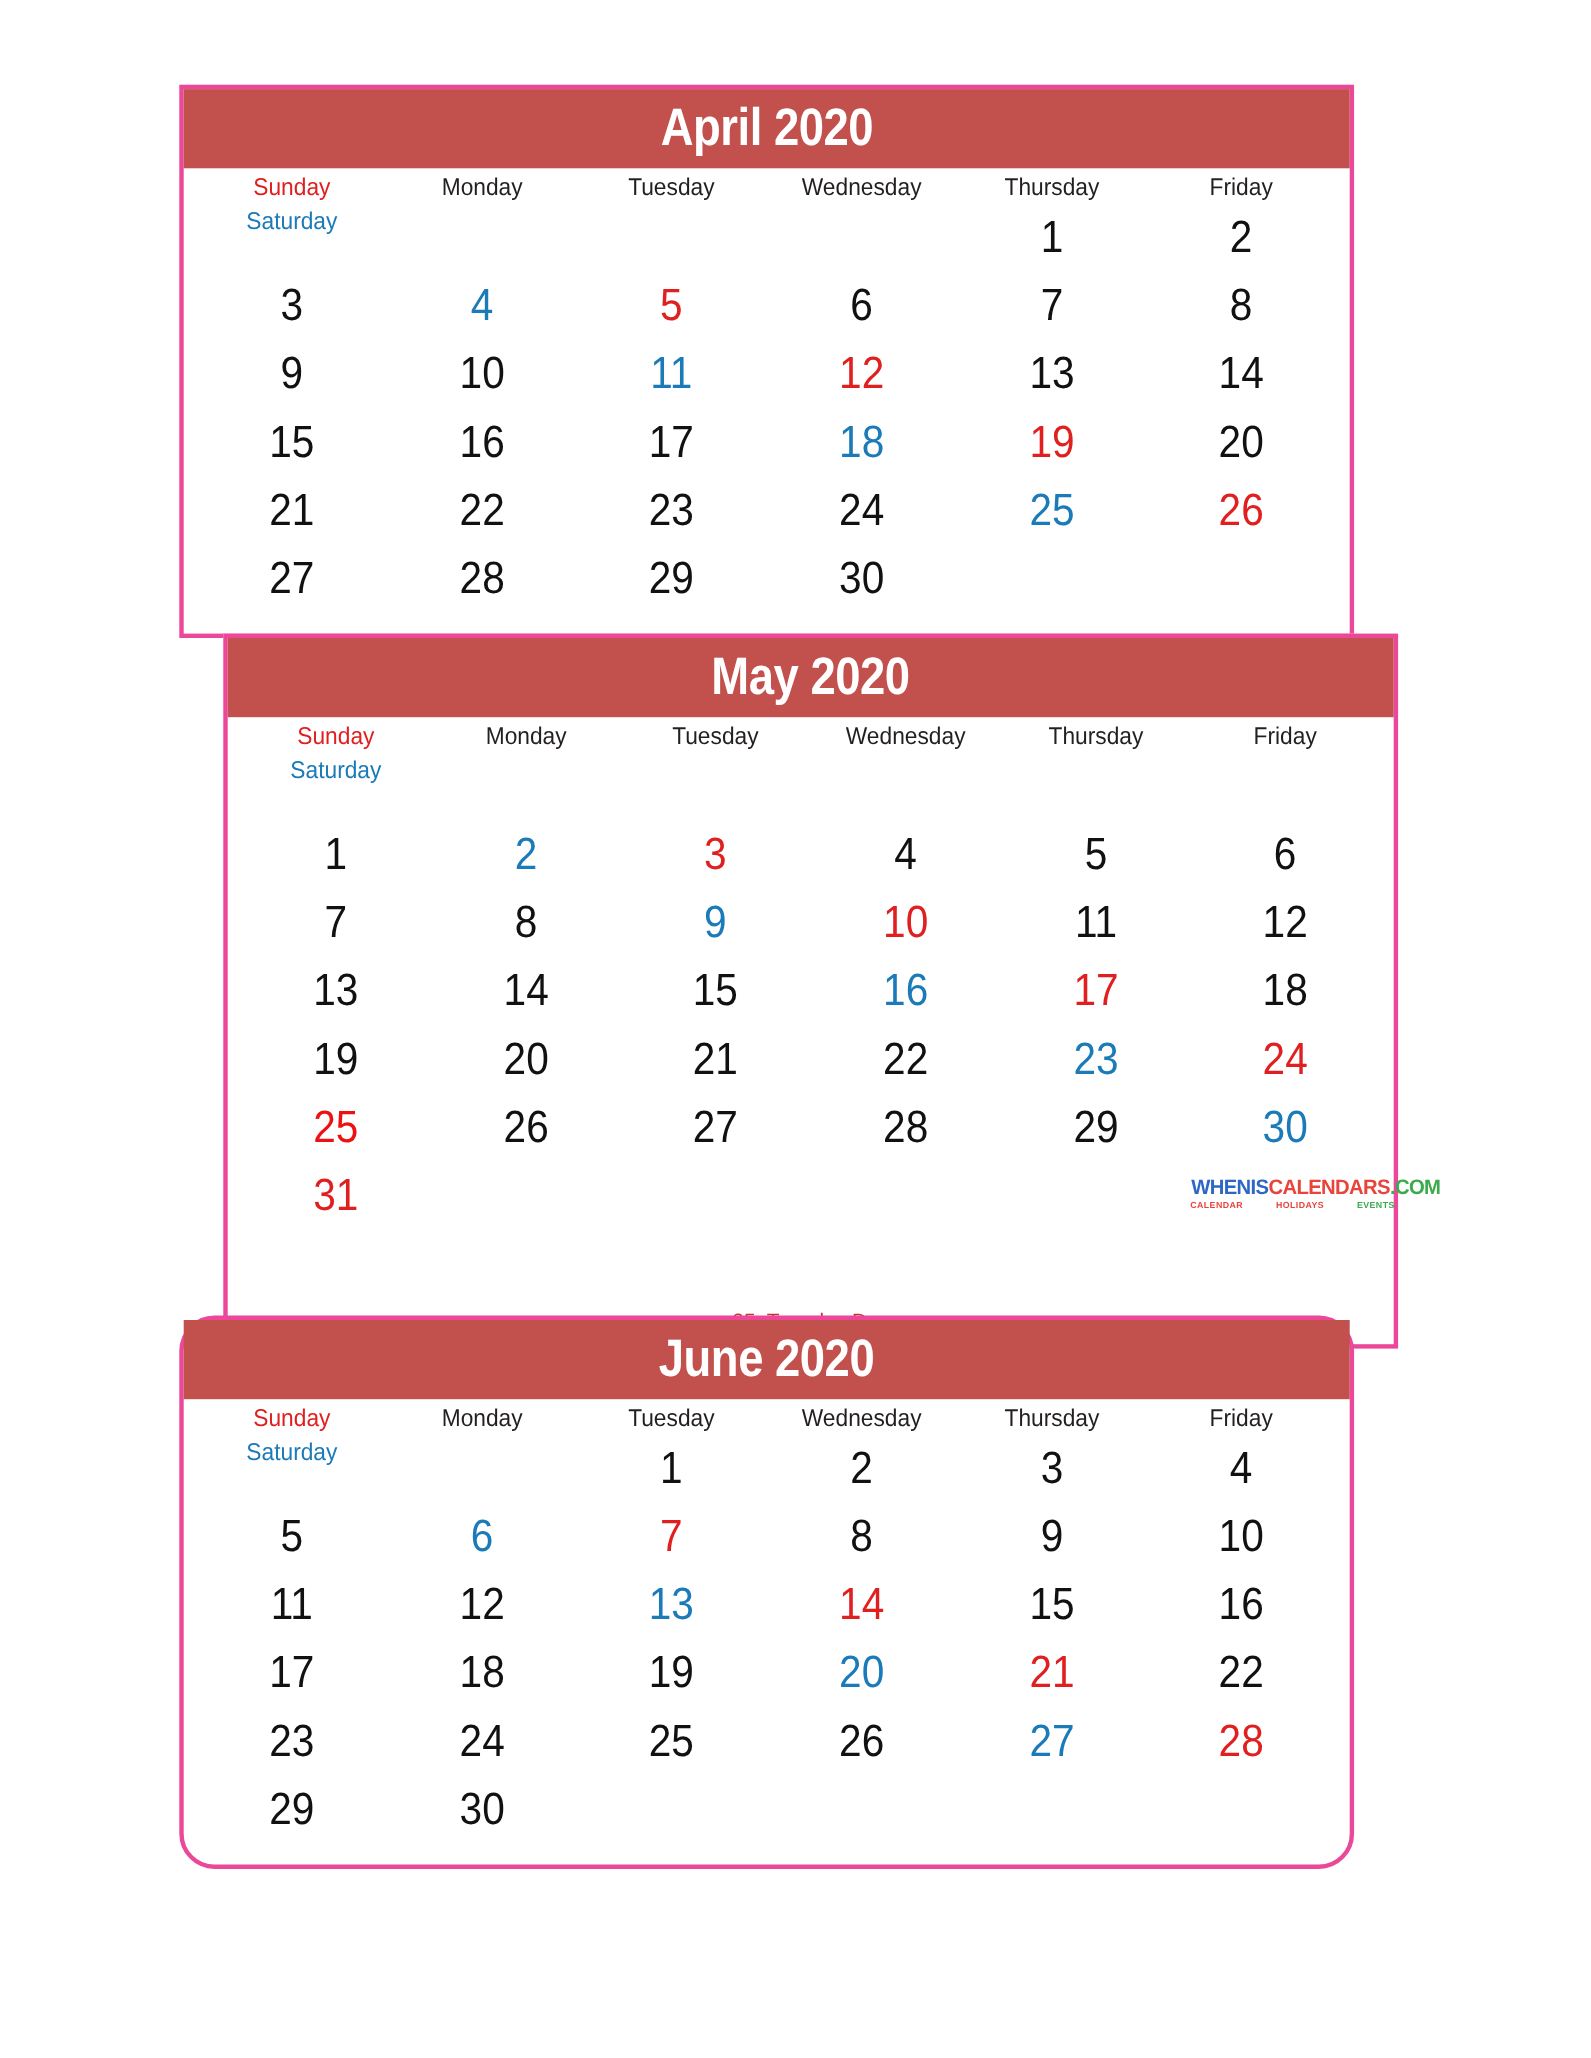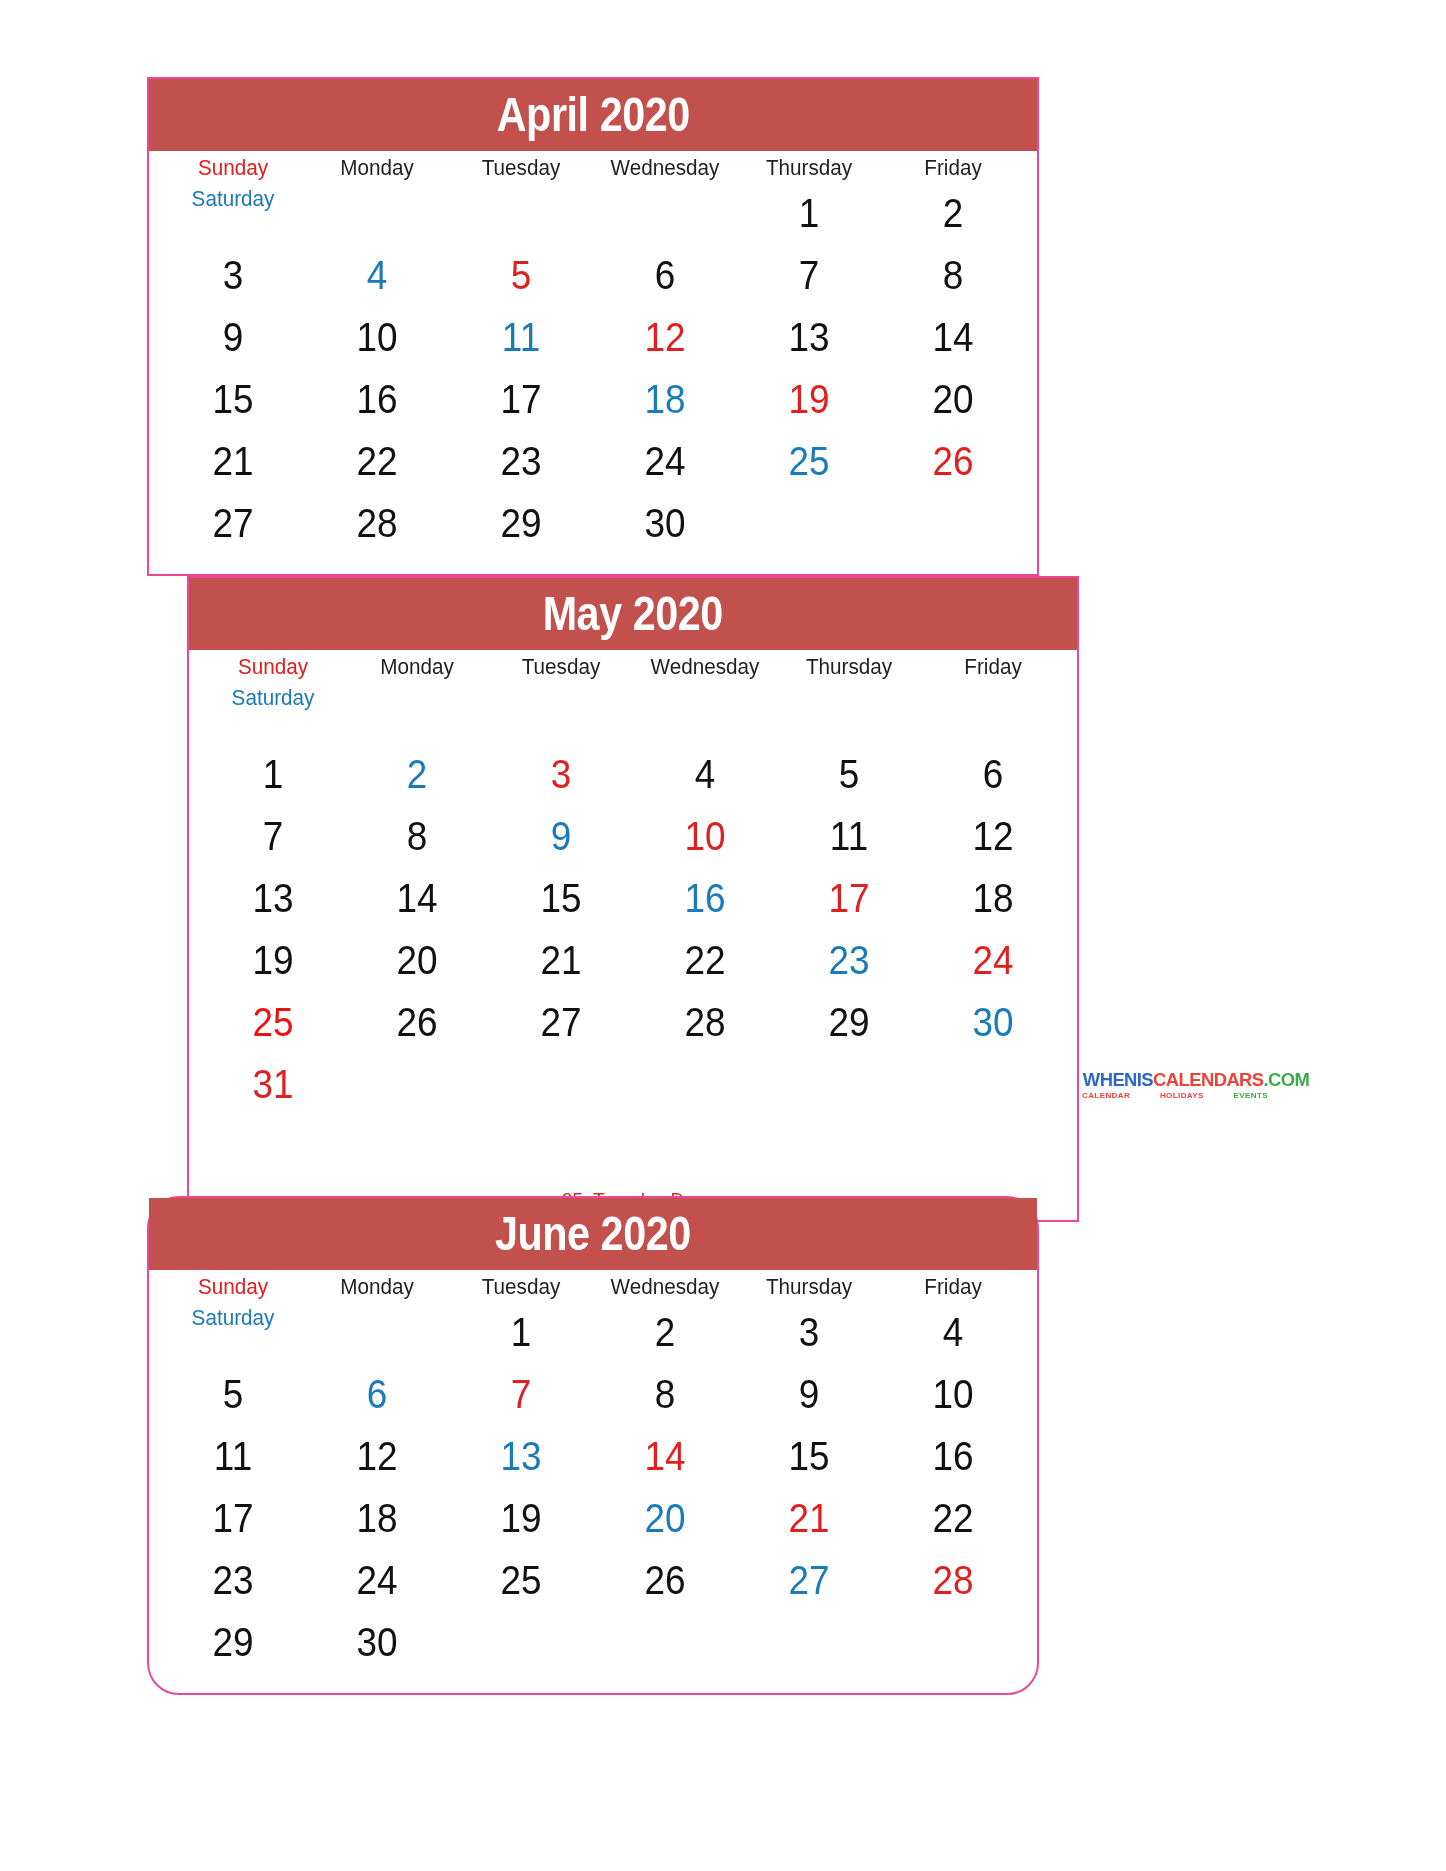--- a/index.html
+++ b/index.html
@@ -13,23 +13,23 @@
     position: relative;
     width: 1446px;
     height: 1871px;
     background: #ffffff;
     overflow: hidden;
   }
 
   
   .cal {
     position: absolute;
-    left: 147px;
-    width: 892px;
-    border: 2px solid #ec4899;
+    left: 163px;
+    width: 1068px;
+    border: 4px solid #ec4899;
     background: #ffffff;
   }
   .cal-head {
     background: #c2504c;
     height: 72px;
     display: flex;
     align-items: center;
     justify-content: center;
   }
   .cal-title {

